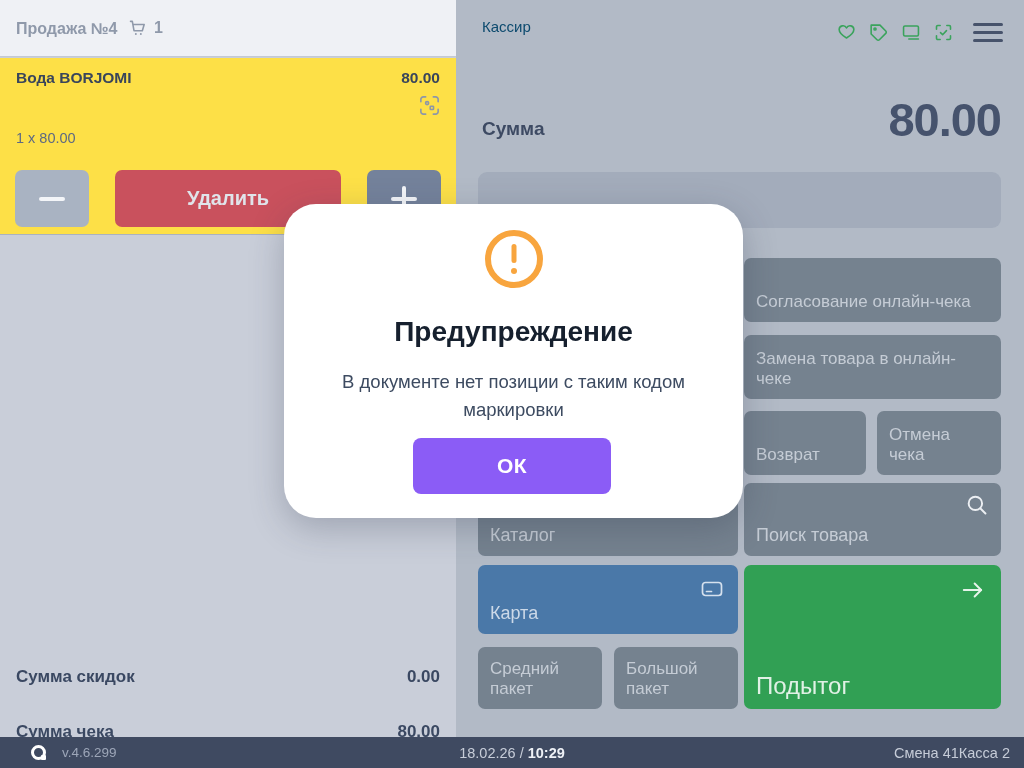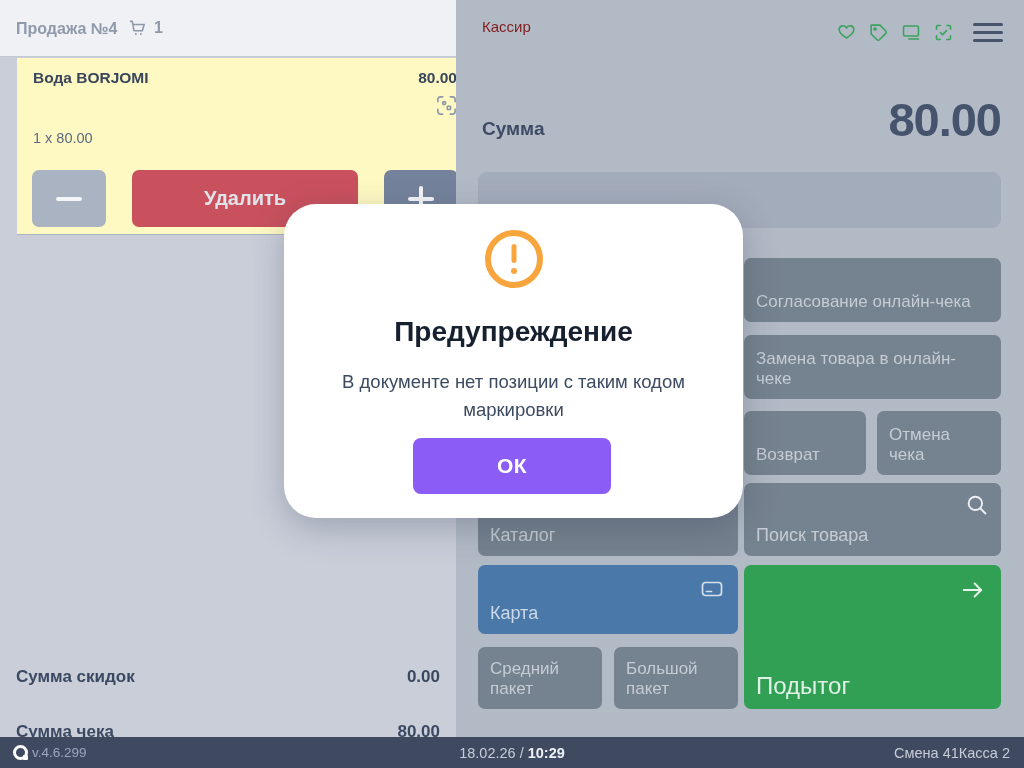--- a/index.html
+++ b/index.html
@@ -6,21 +6,21 @@
   html,body { width:1024px; height:768px; }
   body { font-family:"Liberation Sans", sans-serif; }
   .app { position:relative; width:1024px; height:768px; overflow:hidden; background:#b2bac6; }
 
   
   .left-panel { position:absolute; left:0; top:0; width:456px; height:737px; background:#c9ced9; }
   .left-header { position:absolute; left:0; top:0; width:456px; height:57px; background:#eff1f5; border-bottom:1px solid #c3c9d3;font-weight:bold; }
   .sale-title { position:absolute; left:16px; top:20px; font-size:16px; color:#8f99aa; }
   .cart-wrap { position:absolute; left:128px; top:18px; display:flex; align-items:center; gap:6px; color:#8f99aa; font-size:16px; }
 
-  .item-block { position:absolute; left:17px; top:58px; width:456px; height:177px; background:#fef9c3; border-bottom:1px solid #aab2bf; }
+  .item-block { position:absolute; left:0; top:58px; width:456px; height:177px; background:#fde047; border-bottom:1px solid #aab2bf; }
   .item-name { position:absolute; left:16px; top:11px; font-size:15.5px; font-weight:bold; color:#39455b; }
   .item-price { position:absolute; right:16px; top:11px; font-size:15.5px; font-weight:bold; color:#39455b; }
   .mark-icon-wrap { position:absolute; right:15px; top:36px; }
   .item-qty { position:absolute; left:16px; top:72px; font-size:14.5px; color:#5d6983; }
 
   .qty-btn { position:absolute; top:112px; width:74px; height:57px; border-radius:7px; }
   .minus-btn { left:15px; background:#a9b3c2; }
   .plus-btn { left:367px; background:#74829b; }
   .bar { position:absolute; left:50%; top:50%; background:#f3f5f8; border-radius:2px; }
   .h-bar { width:26px; height:4px; transform:translate(-50%,-50%); }
@@ -28,21 +28,21 @@
   .delete-btn { position:absolute; left:115px; top:112px; width:226px; height:57px; background:#c9515d; border-radius:7px;
     display:flex; align-items:center; justify-content:center; font-size:20px; font-weight:bold; color:#e0e4ea; }
 
   .totals-row { position:absolute; left:16px; right:16px; display:flex; justify-content:space-between;
     font-size:17px; font-weight:bold; color:#3a4862; }
   .totals-row.r1 { top:667px; }
   .totals-row.r2 { top:722px;gap:36px; }
 
   
   .right-panel { position:absolute; left:456px; top:0; width:568px; height:737px; background:#b2bac6; }
-  .cashier-label { position:absolute; left:26px; top:18px; font-size:15px; color:#7f1d1d; }
+  .cashier-label { position:absolute; left:26px; top:18px; font-size:15px; color:#0c4a6e; }
   .top-icons { position:absolute; right:21px; top:22px; display:flex; align-items:center; gap:11px; }
   .menu-icon { display:flex; flex-direction:column; justify-content:space-between; width:30px; height:19px; margin-left:8px; }
   .menu-icon i { display:block; height:3px; background:#47536b; border-radius:2px; }
 
   .sum-label { position:absolute; left:26px; top:118px; font-size:19px; font-weight:bold; color:#3d4a63; }
   .sum-value { position:absolute; right:23px; top:92px; font-size:47px; font-weight:bold; color:#46536d; letter-spacing:-1px; }
 
   .amount-input { position:absolute; left:22px; top:172px; width:523px; height:56px; background:#a3acbb; border-radius:9px; }
 
   .btn { position:absolute; background:#75828f; border-radius:7px; color:#c5ccd5;
@@ -69,21 +69,21 @@
   .excl-bar { position:absolute; left:50%; top:8px; transform:translateX(-50%); width:5px; height:19px; background:#f8a53e; border-radius:3px; }
   .excl-dot { position:absolute; left:50%; top:32px; transform:translateX(-50%); width:6px; height:6px; background:#f8a53e; border-radius:50%; }
   .modal-title { position:absolute; left:0; right:0; top:112px; text-align:center; font-size:28px; font-weight:bold; color:#16202e; }
   .modal-message { position:absolute; left:24px; right:24px; top:164px; text-align:center; font-size:18.5px; line-height:28px; color:#3d4b61; }
   .ok-btn { position:absolute; left:129px; top:234px; width:198px; height:56px; background:#8b5cf6; border-radius:8px;
     display:flex; align-items:center; justify-content:center; font-size:21px; font-weight:bold; color:#ffffff; letter-spacing:.5px; }
 
   
   .statusbar { position:absolute; left:0; top:737px; width:1024px; height:31px; background:#3f4a61;
     display:flex; align-items:center; color:#9da6b8; font-size:13.5px; z-index:20; }
-  .sb-left { display:flex; align-items:center; gap:4px; padding-left:13px; }
+  .sb-left { display:flex; align-items:center; gap:16px; padding-left:31px; }
   .logo-icon { position:relative; width:15px; height:15px; border:3.5px solid #ffffff; border-radius:50%; }
   .logo-icon::after { content:''; position:absolute; right:-3px; bottom:-3px; width:5px; height:5px; background:#ffffff; border-radius:1px; }
   .sb-center { position:absolute; left:0; right:0; text-align:center; color:#c6ccd8; font-size:14.5px; }
   .sb-center b { color:#eef1f6; }
   .sb-right { position:absolute; right:14px; display:flex; color:#c6ccd8; font-size:14.5px; }
   svg { display:block; }
 </style>
 </head>
 <body>
 

